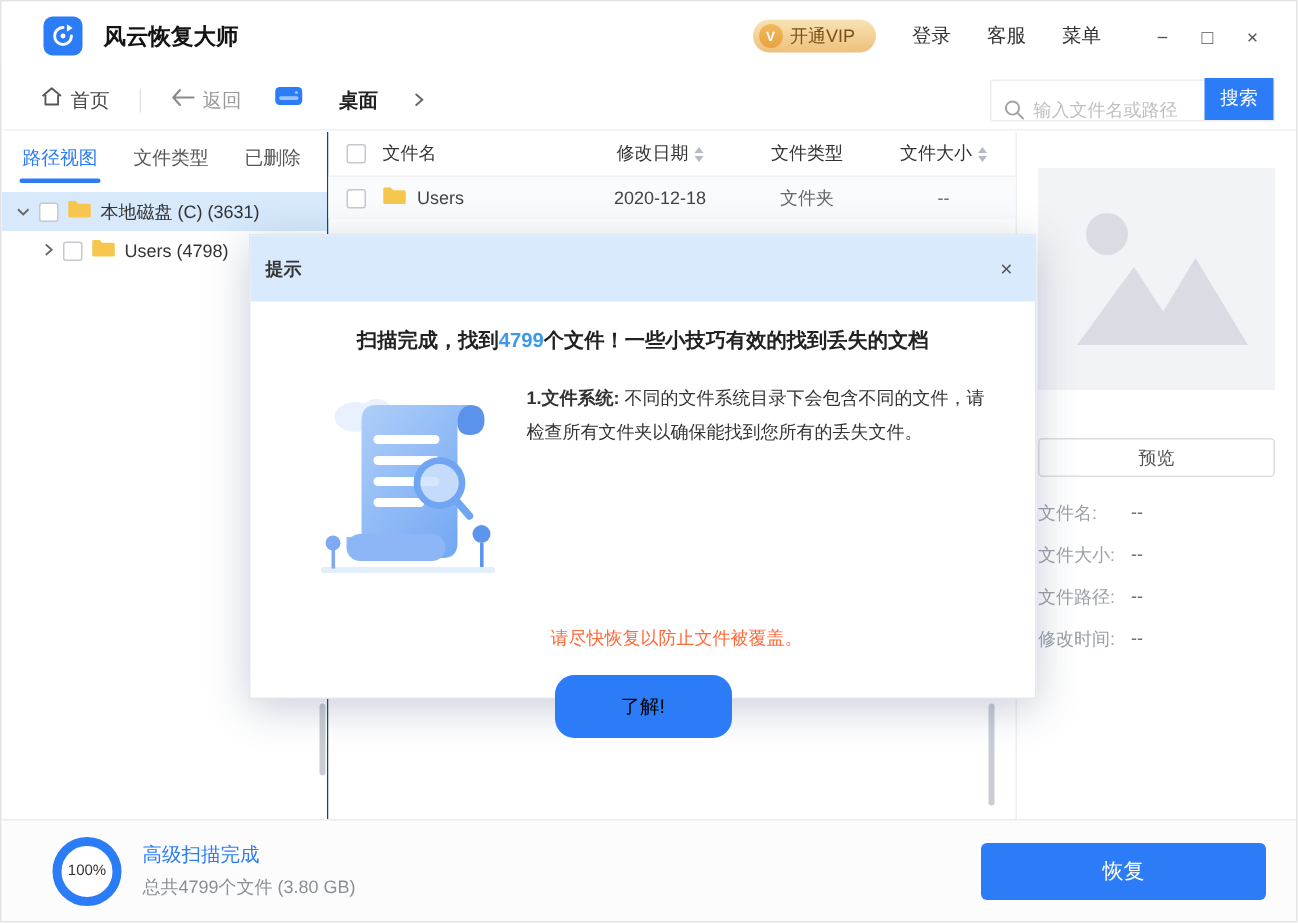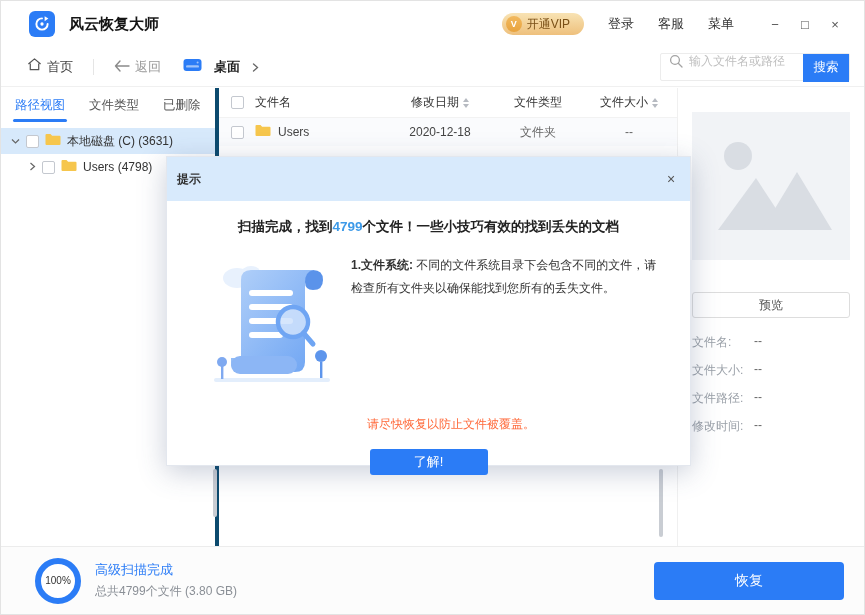--- a/index.html
+++ b/index.html
@@ -22,34 +22,34 @@
   .tb-link { font-size:13px; color:#333; margin-left:24px; cursor:pointer; }
   .win-controls { display:flex; align-items:center; margin-left:22px; }
   .win-btn { width:22px; text-align:center; font-size:13px; color:#555; margin-left:8px; cursor:pointer; }
 
   
   .toolbar { height:40px; display:flex; align-items:center; padding:0 14px 0 26px; border-bottom:1px solid #f0f0f0; }
   .tool-btn { display:flex; align-items:center; gap:5px; cursor:pointer; }
   .tool-label { font-size:13px; color:#444; }
   .tool-label.dim { color:#999; }
   .v-divider { width:1px; height:16px; background:#e5e5e5; margin:0 20px; }
-  .breadcrumb { display:flex; align-items:center; gap:12px; margin-left:22px; cursor:pointer; }
+  .breadcrumb { display:flex; align-items:center; gap:24px; margin-left:22px; cursor:pointer; }
   .crumb-label { font-size:13px; font-weight:bold; color:#222; }
-  .search-box { margin-left:auto; display:flex; align-items:flex-start; border:1px solid #ececec;
+  .search-box { margin-left:auto; display:flex; align-items:flex-end; border:1px solid #ececec;
                 border-radius:2px; height:28px; background:#fff; }
   .search-box input { border:none; outline:none; width:118px; font-size:12px; color:#333;
                       font-family:inherit; padding:0 4px; }
   .search-box input::placeholder { color:#bfbfbf; }
   .search-icon-wrap { padding:0 2px 0 8px; display:flex; align-items:center; }
   .search-btn { width:46px; height:28px; background:#2b7cf6; color:#fff; font-size:12.5px; border:none;
                 display:flex; align-items:center; justify-content:center; cursor:pointer; }
 
   
   .main { position:absolute; top:87px; left:0; right:0; bottom:68px; display:flex; }
-  .left-panel { width:218px; border-right:4px solid #0c4a6e; }
+  .left-panel { width:218px; border-right:1px solid #0c4a6e; }
   .tabs { display:flex; height:34px; align-items:stretch; padding:0 2px; }
   .tab { padding:0 12px; font-size:12.5px; color:#555; display:flex; align-items:center;
          position:relative; cursor:pointer; }
   .tab.active { color:#2b7cf6; }
   .tab.active::after { content:""; position:absolute; left:10px; right:10px; bottom:0; height:3px;
                        background:#2b7cf6; border-radius:2px; }
   .tree { padding-top:6px; }
   .tree-item { display:flex; align-items:center; height:26px; padding-left:10px; gap:6px;
                font-size:12px; color:#333; cursor:pointer; }
   .tree-item.selected { background:#d7e9fb; }
@@ -108,22 +108,22 @@
   .modal-close { margin-left:auto; color:#555; font-size:14px; font-weight:normal; cursor:pointer;
                  width:18px; text-align:center; }
   .modal-heading { text-align:center; margin-top:17px; font-size:13.5px; font-weight:bold; color:#222; }
   .modal-heading .count { color:#3d9ae8; }
   .modal-content { display:flex; padding:14px 24px 0 42px; gap:16px; }
   .illustration { flex:0 0 auto; }
   .tips { flex:1; font-size:12px; color:#333; line-height:1.9; padding-top:4px; }
   .tip + .tip { margin-top:10px; }
   .tip-label { font-weight:bold; }
   .modal-warning { color:#ff6a3b; font-size:12px; margin:12px 0 0 200px; }
-  .modal-ok { width:118px; height:26px; background:#2b7cf6; color:#ffffff; font-size:13px; border:none;
-              border-radius:3px; margin:16px auto 0; display:flex; align-items:center; justify-content:center;
+  .modal-ok { width:118px; height:42px; background:#2b7cf6; color:#000000; font-size:13px; border:none;
+              border-radius:13px; margin:16px auto 0; display:flex; align-items:center; justify-content:center;
               cursor:pointer; }
 </style>
 </head>
 <body>
 
 <div class="app">
 
   <header class="titlebar">
     <div class="logo">
       <svg width="18" height="18" viewBox="0 0 24 24">

